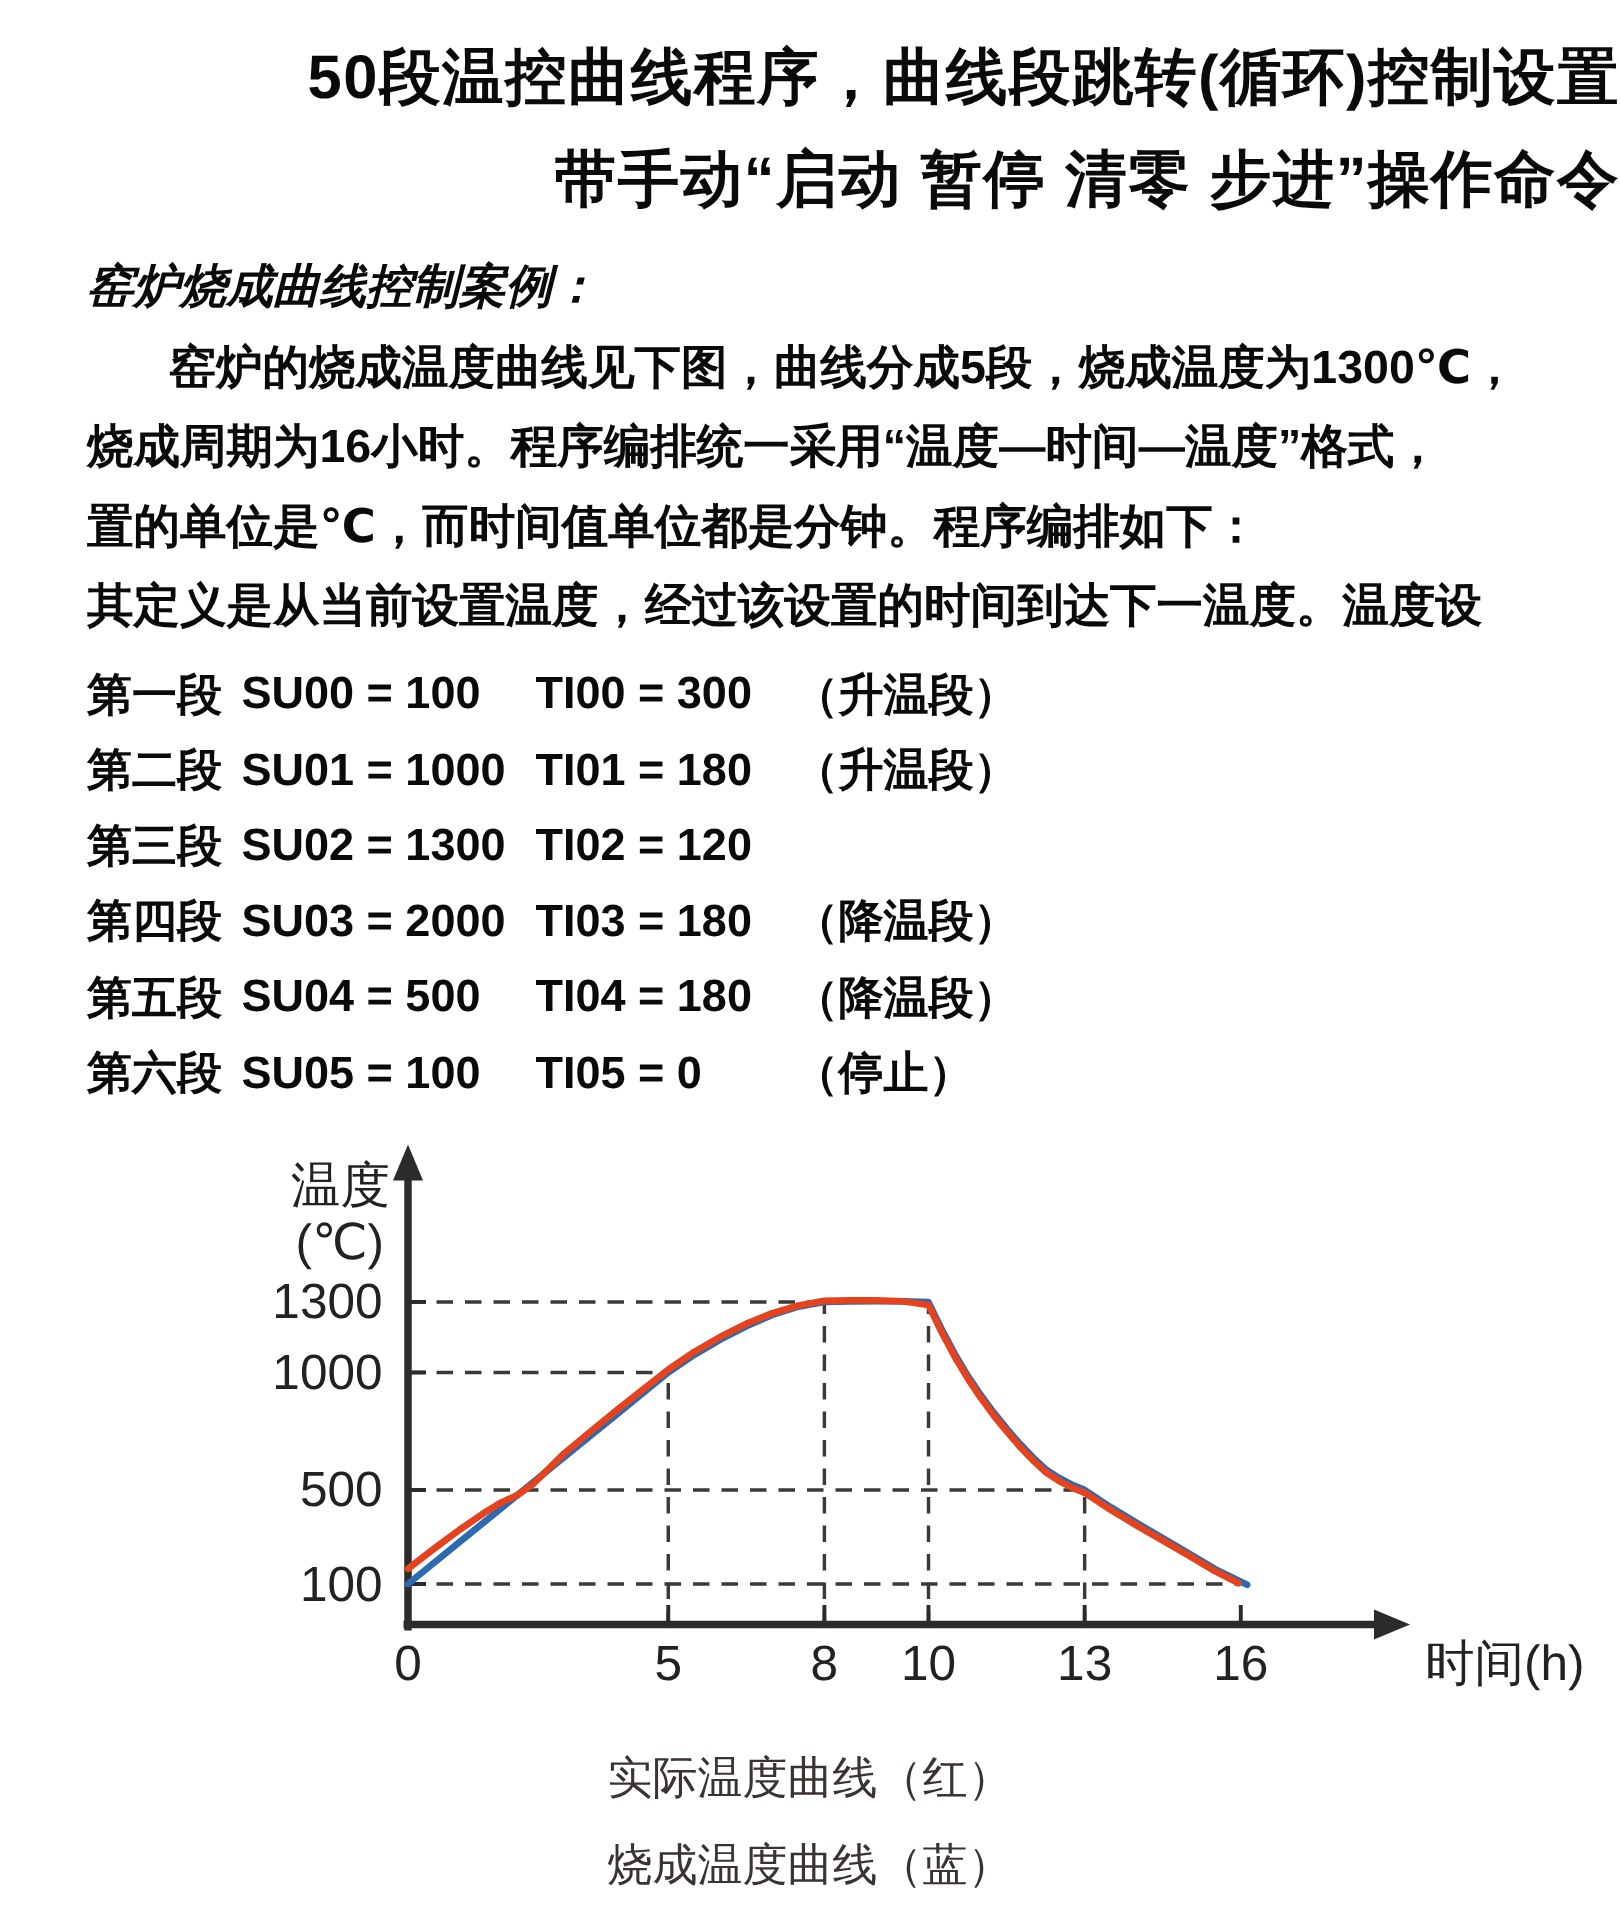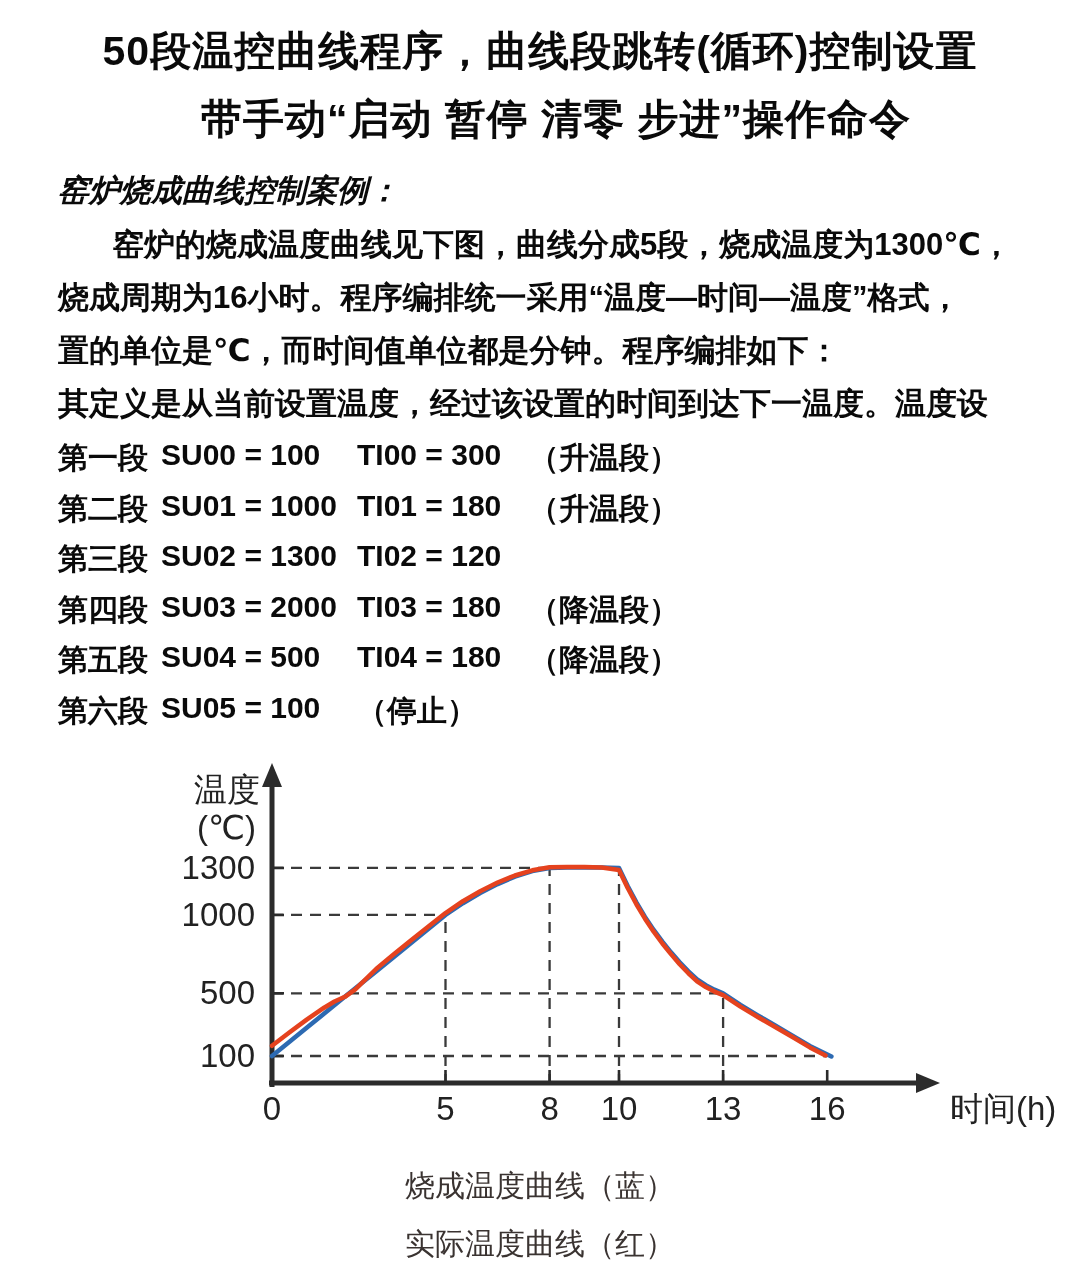--- a/index.html
+++ b/index.html
@@ -3,28 +3,28 @@
 <meta charset="utf-8">
 <style>
   html,body{margin:0;padding:0;}
   body{
     width:1080px;height:1279px;background:#ffffff;color:#0a0a0a;
     font-family:"Liberation Sans","DejaVu Sans",sans-serif;
     overflow:hidden;
   }
   .page{width:1080px;height:1279px;position:relative;}
   .title-block{padding-top:20px;text-align:center;font-weight:bold;}
-  .title-line{font-size:41px;line-height:62px;letter-spacing:1px;}
+  .title-line{font-size:41px;line-height:62px;letter-spacing:1px;text-align:right;}
   .title-line.second{margin-top:6px;margin-left:32px;}
   .content{margin:0 58px;}
   .case-heading{margin-top:14px;font-size:31px;font-weight:bold;line-height:54px;font-style:italic;}
   .para-line{font-size:31px;font-weight:bold;line-height:53px;white-space:nowrap;}
   .para-line.indent{text-indent:55px;}
   .segments{margin-top:8px;}
-  .seg-row{display:flex;font-size:30px;font-weight:bold;height:50.5px;align-items:flex-start;white-space:nowrap;}
+  .seg-row{display:flex;font-size:30px;font-weight:bold;height:50.5px;align-items:center;white-space:nowrap;}
   .seg-label{width:103px;flex:none;}
   .seg-su{width:196px;flex:none;}
   .seg-ti{width:172px;flex:none;}
   .seg-note{flex:none;}
   .chart-wrap{margin-top:12px;margin-left:144px;width:920px;height:398px;}
   svg{display:block;}
   .axis{stroke:#2b2b2b;stroke-width:5;fill:none;}
   .axfill{fill:#2b2b2b;stroke:none;}
   .tick{stroke:#2b2b2b;stroke-width:2.6;}
   .dash{stroke:#3a3a3a;stroke-width:2.3;stroke-dasharray:11,8;fill:none;}
@@ -76,20 +76,21 @@
       </div>
       <div class="seg-row">
         <span class="seg-label">第五段</span>
         <span class="seg-su">SU04 = 500</span>
         <span class="seg-ti">TI04 = 180</span>
         <span class="seg-note">（降温段）</span>
       </div>
       <div class="seg-row">
         <span class="seg-label">第六段</span>
         <span class="seg-su">SU05 = 100</span>
+        <span class="seg-ti">TI05 = 0</span>
         <span class="seg-note">（停止）</span>
       </div>
     </div>
   </div>
 
   <div class="chart-wrap">
     <svg width="920" height="398" viewBox="0 0 920 398" xmlns="http://www.w3.org/2000/svg">
         <line x1="128" y1="114.95999999999998" x2="405.6" y2="114.95999999999998" class="dash"></line>
         <line x1="128" y1="161.97" x2="301.5" y2="161.97" class="dash"></line>
         <line x1="128" y1="240.32" x2="579.1" y2="240.32" class="dash"></line>
@@ -123,17 +124,17 @@
         <text x="111" y="125.95999999999998" text-anchor="end" class="ticklab">1300</text>
         <text x="116" y="48" text-anchor="end" class="axtitle" font-size="34">温度</text>
         <text x="112" y="86" text-anchor="end" class="axtitle" font-size="31">(℃)</text>
         <text x="806" y="367" text-anchor="start" class="axtitle">时间(h)</text>
         <polyline points="128.0,303.0 162.7,274.8 197.4,246.6 232.1,218.4 266.8,190.2 301.5,162.0 318.9,150.2 336.2,140.0 353.6,131.1 370.9,123.6 388.3,118.1 405.6,115.0 423.0,114.6 440.3,114.5 457.7,114.6 475.0,115.1 483.7,133.0 492.4,149.4 501.0,163.9 509.7,176.9 518.4,188.6 527.0,199.3 535.7,209.3 544.4,218.4 553.1,226.5 561.8,232.2 570.4,236.7 579.1,240.3 596.5,251.8 613.8,262.3 631.2,272.4 648.5,282.6 665.9,293.0 687.4,303.5" class="curve" stroke="#2d6ab2" stroke-width="4.5"></polyline>
         <polyline points="128.0,292.8 145.3,279.5 162.7,266.6 180.1,254.7 190.5,248.5 200.9,243.8 211.3,236.4 232.1,216.0 249.5,201.5 266.8,187.4 284.1,173.7 301.5,160.1 318.9,148.2 336.2,138.2 353.6,129.5 370.9,122.5 388.3,117.3 405.6,114.2 423.0,113.9 440.3,113.9 457.7,114.5 475.0,117.0 483.7,135.0 492.4,151.3 501.0,165.7 509.7,178.7 518.4,190.5 527.0,201.1 535.7,211.2 544.4,220.3 553.1,228.4 561.8,234.1 570.4,238.6 579.1,242.2 596.5,253.6 613.8,264.0 631.2,274.0 648.5,284.0 665.9,294.4 681.5,302.4" class="curve" stroke="#e5421e" stroke-width="4.5"></polyline>
       </svg>
   </div>
 
   <div class="legend-block">
+    <div class="legend-line">实际温度曲线（红）</div>
     <div class="legend-line">烧成温度曲线（蓝）</div>
-    <div class="legend-line">实际温度曲线（红）</div>
   </div>
 
 </div>
 
 </body></html>

